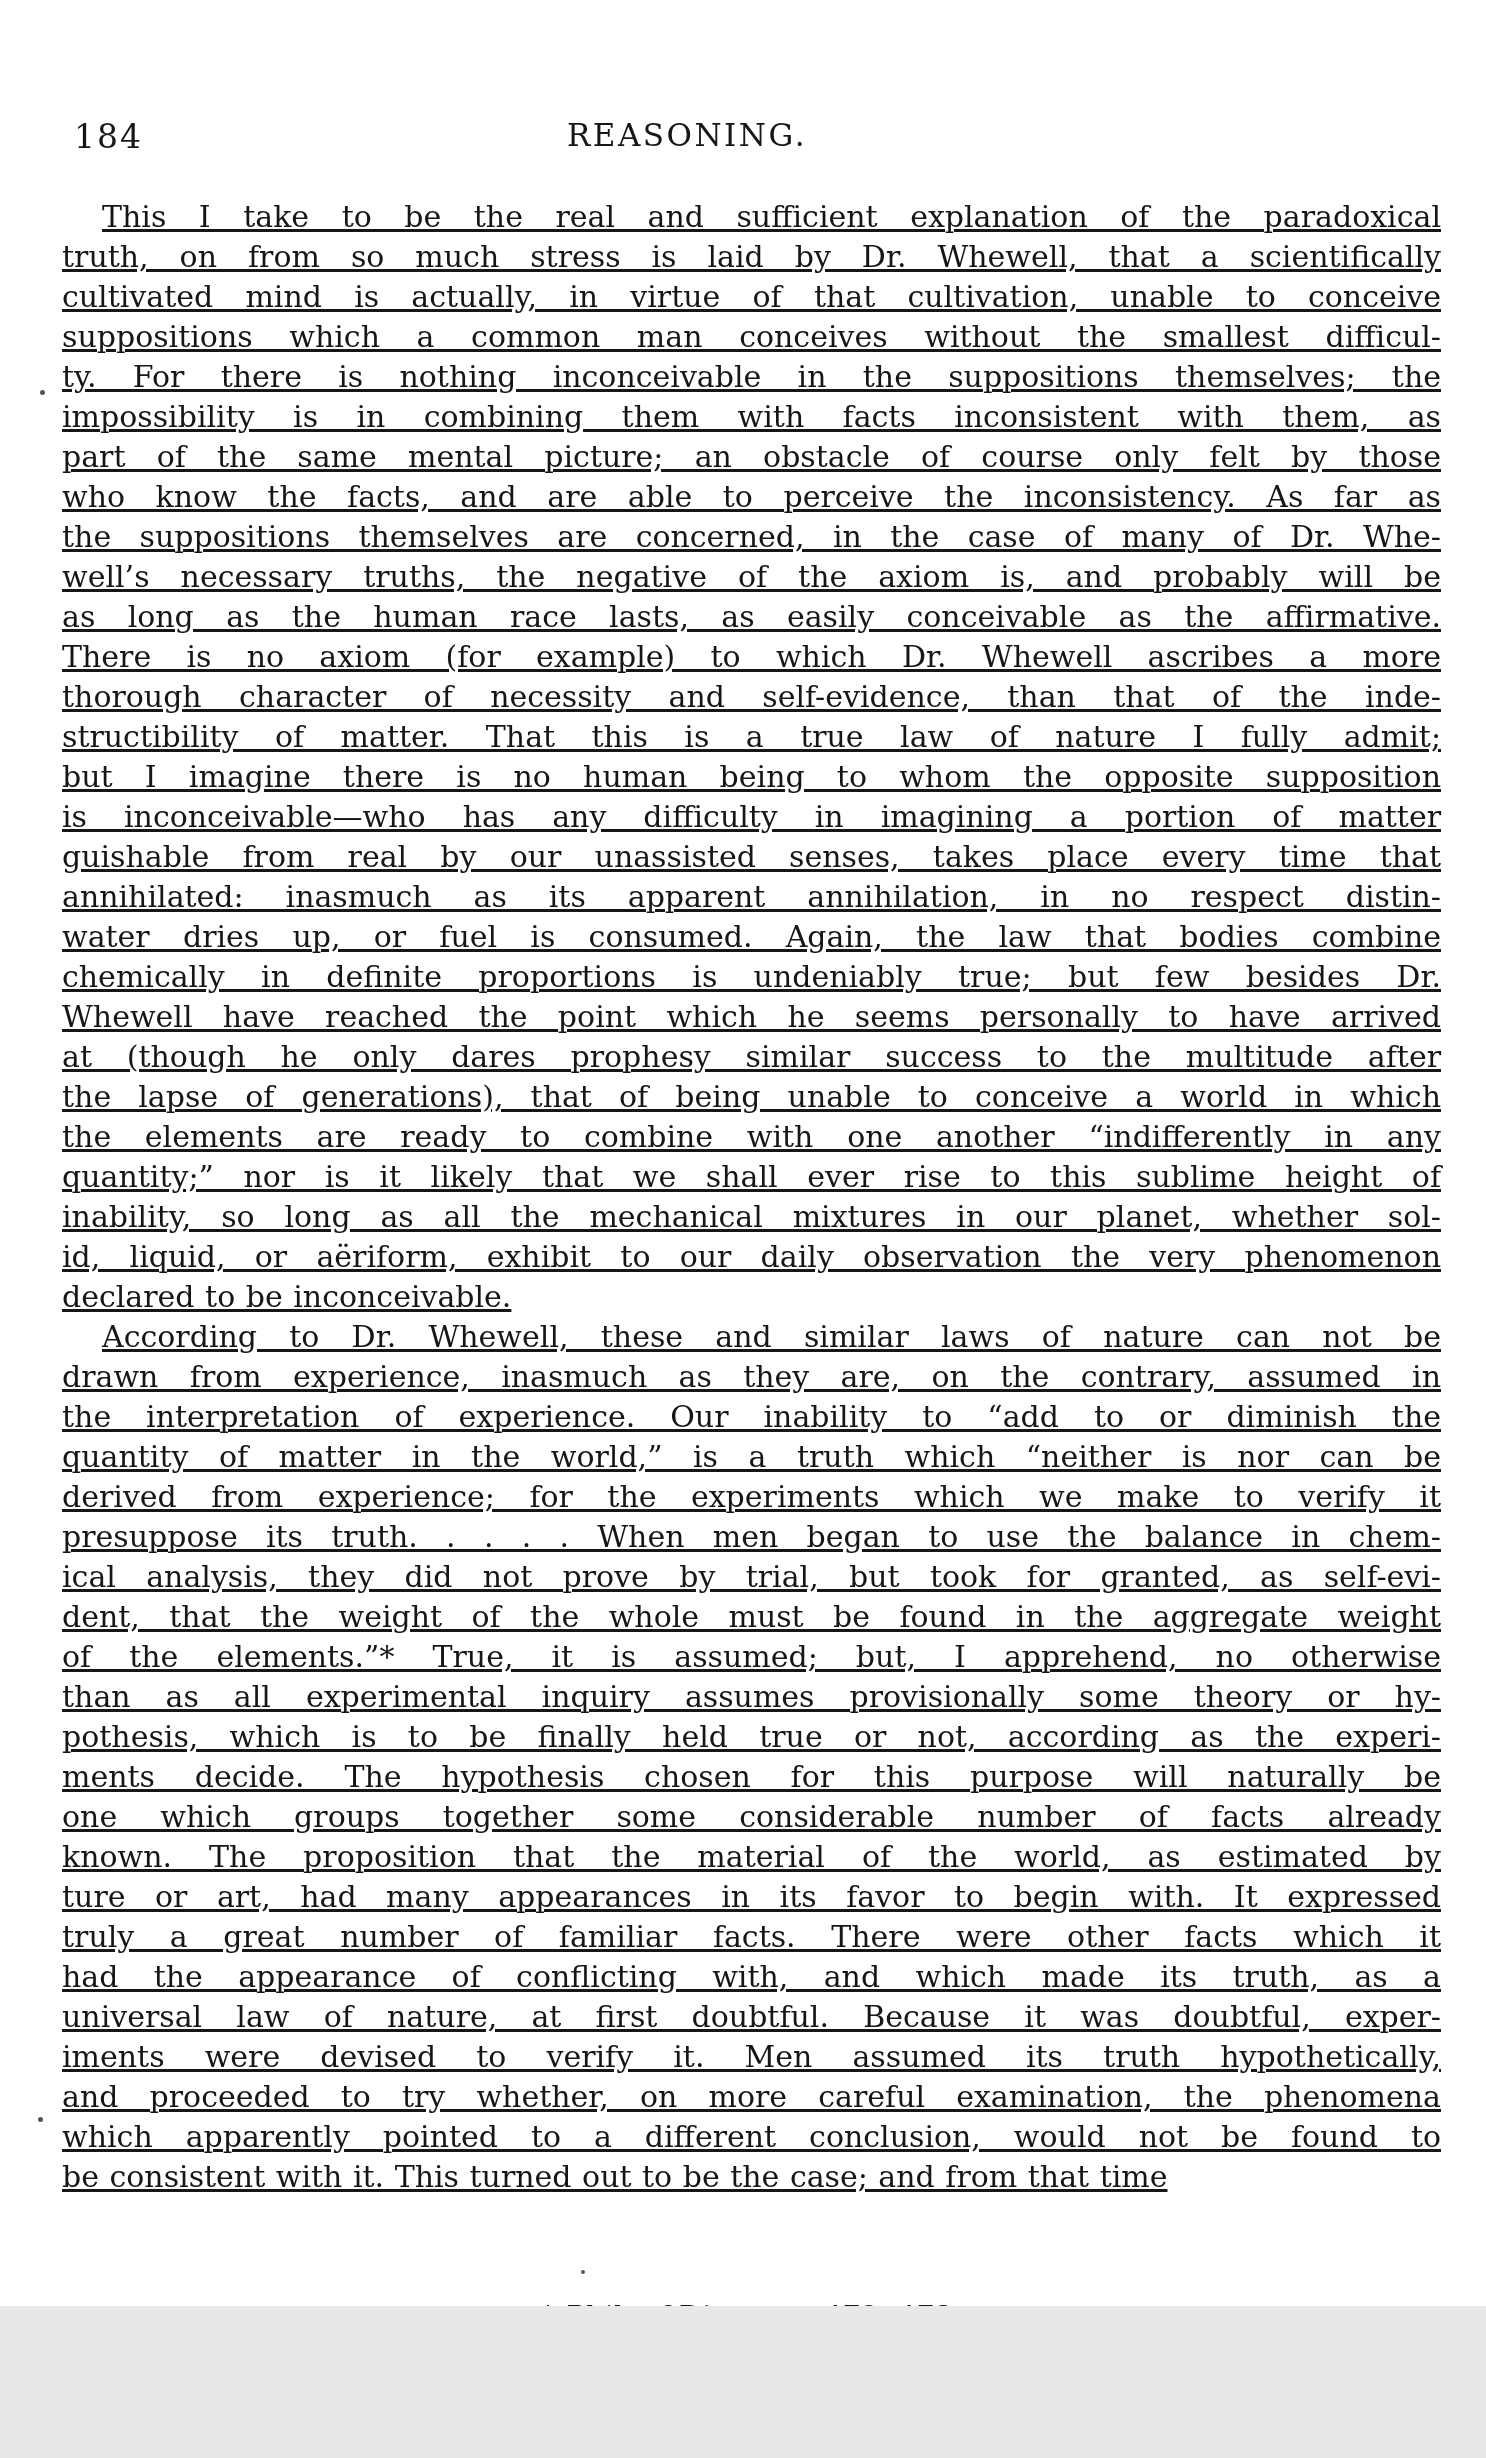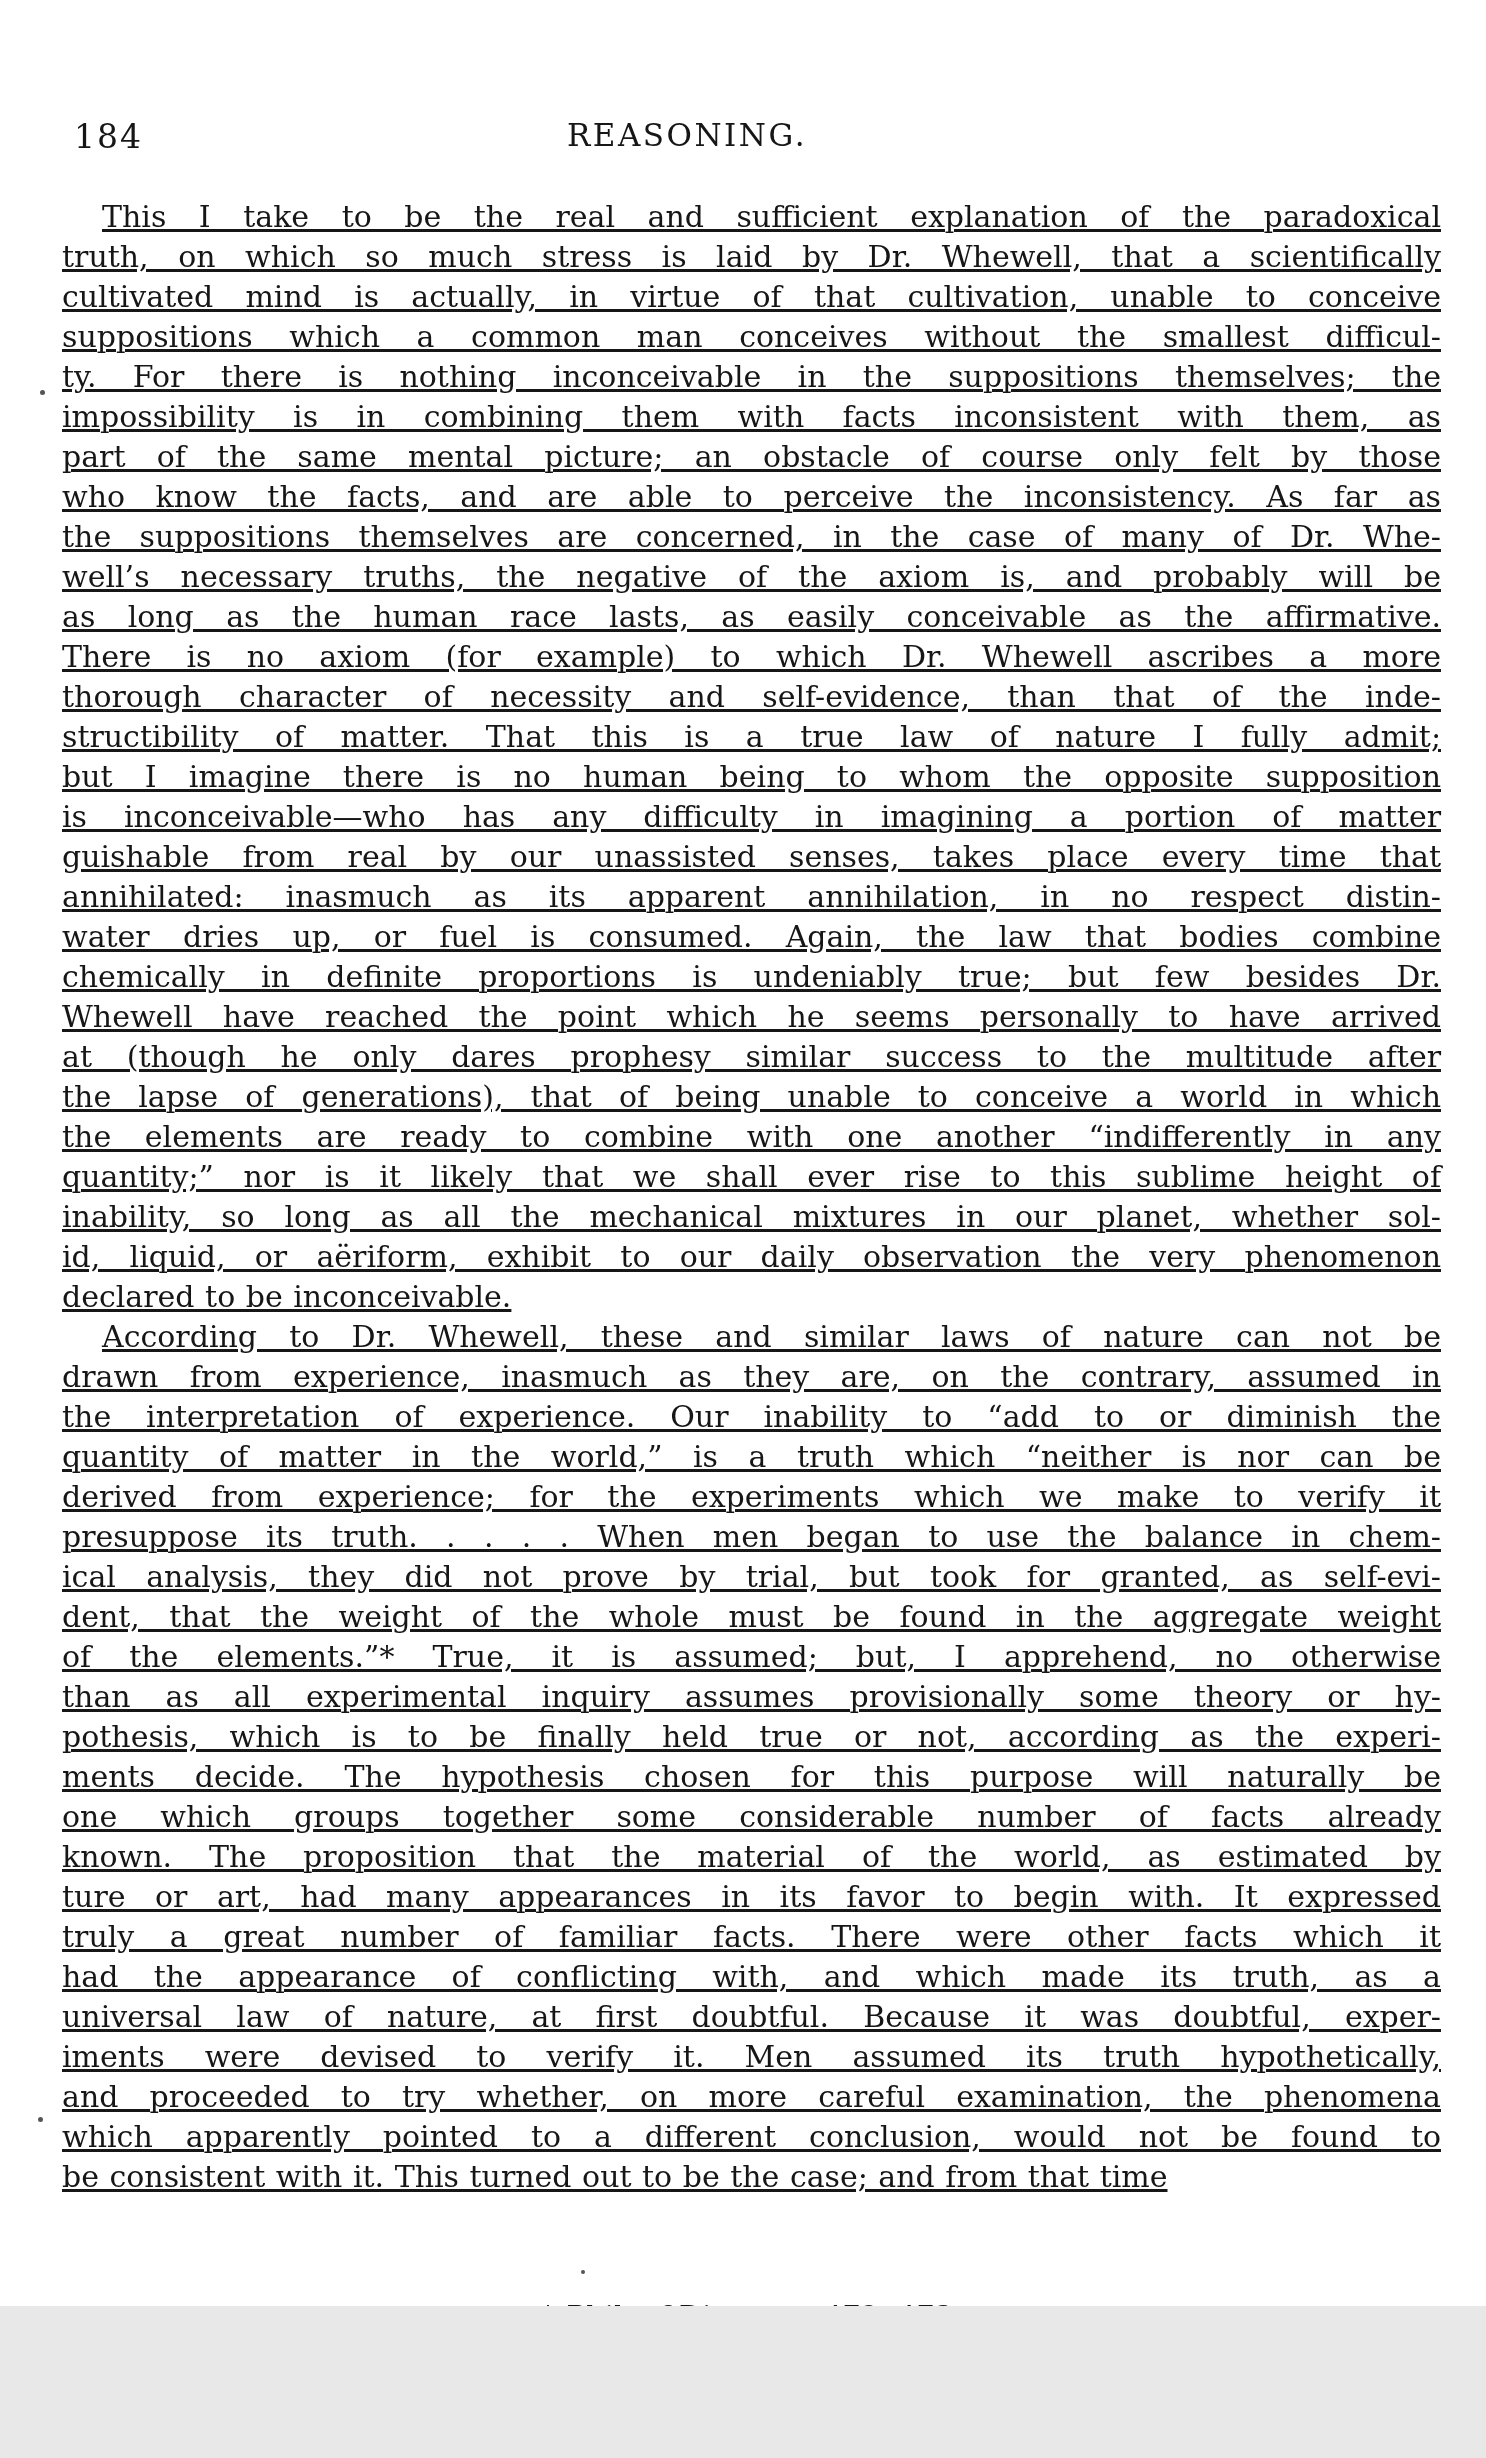--- a/index.html
+++ b/index.html
@@ -82,21 +82,21 @@
 
 <div class="page">
 
   <div class="running-header">
     <span class="page-number">184</span>
     <span class="running-title">REASONING.</span>
   </div>
 
   <div class="text-block">
       <div class="line first">This I take to be the real and sufficient explanation of the paradoxical</div>
-      <div class="line">truth, on which so much stress is laid by Dr. Whewell, that a scientifically</div>
+      <div class="line">truth, on from so much stress is laid by Dr. Whewell, that a scientifically</div>
       <div class="line">cultivated mind is actually, in virtue of that cultivation, unable to conceive</div>
       <div class="line">suppositions which a common man conceives without the smallest difficul-</div>
       <div class="line">ty. For there is nothing inconceivable in the suppositions themselves; the</div>
       <div class="line">impossibility is in combining them with facts inconsistent with them, as</div>
       <div class="line">part of the same mental picture; an obstacle of course only felt by those</div>
       <div class="line">who know the facts, and are able to perceive the inconsistency. As far as</div>
       <div class="line">the suppositions themselves are concerned, in the case of many of Dr. Whe-</div>
       <div class="line">well’s necessary truths, the negative of the axiom is, and probably will be</div>
       <div class="line">as long as the human race lasts, as easily conceivable as the affirmative.</div>
       <div class="line">There is no axiom (for example) to which Dr. Whewell ascribes a more</div>

